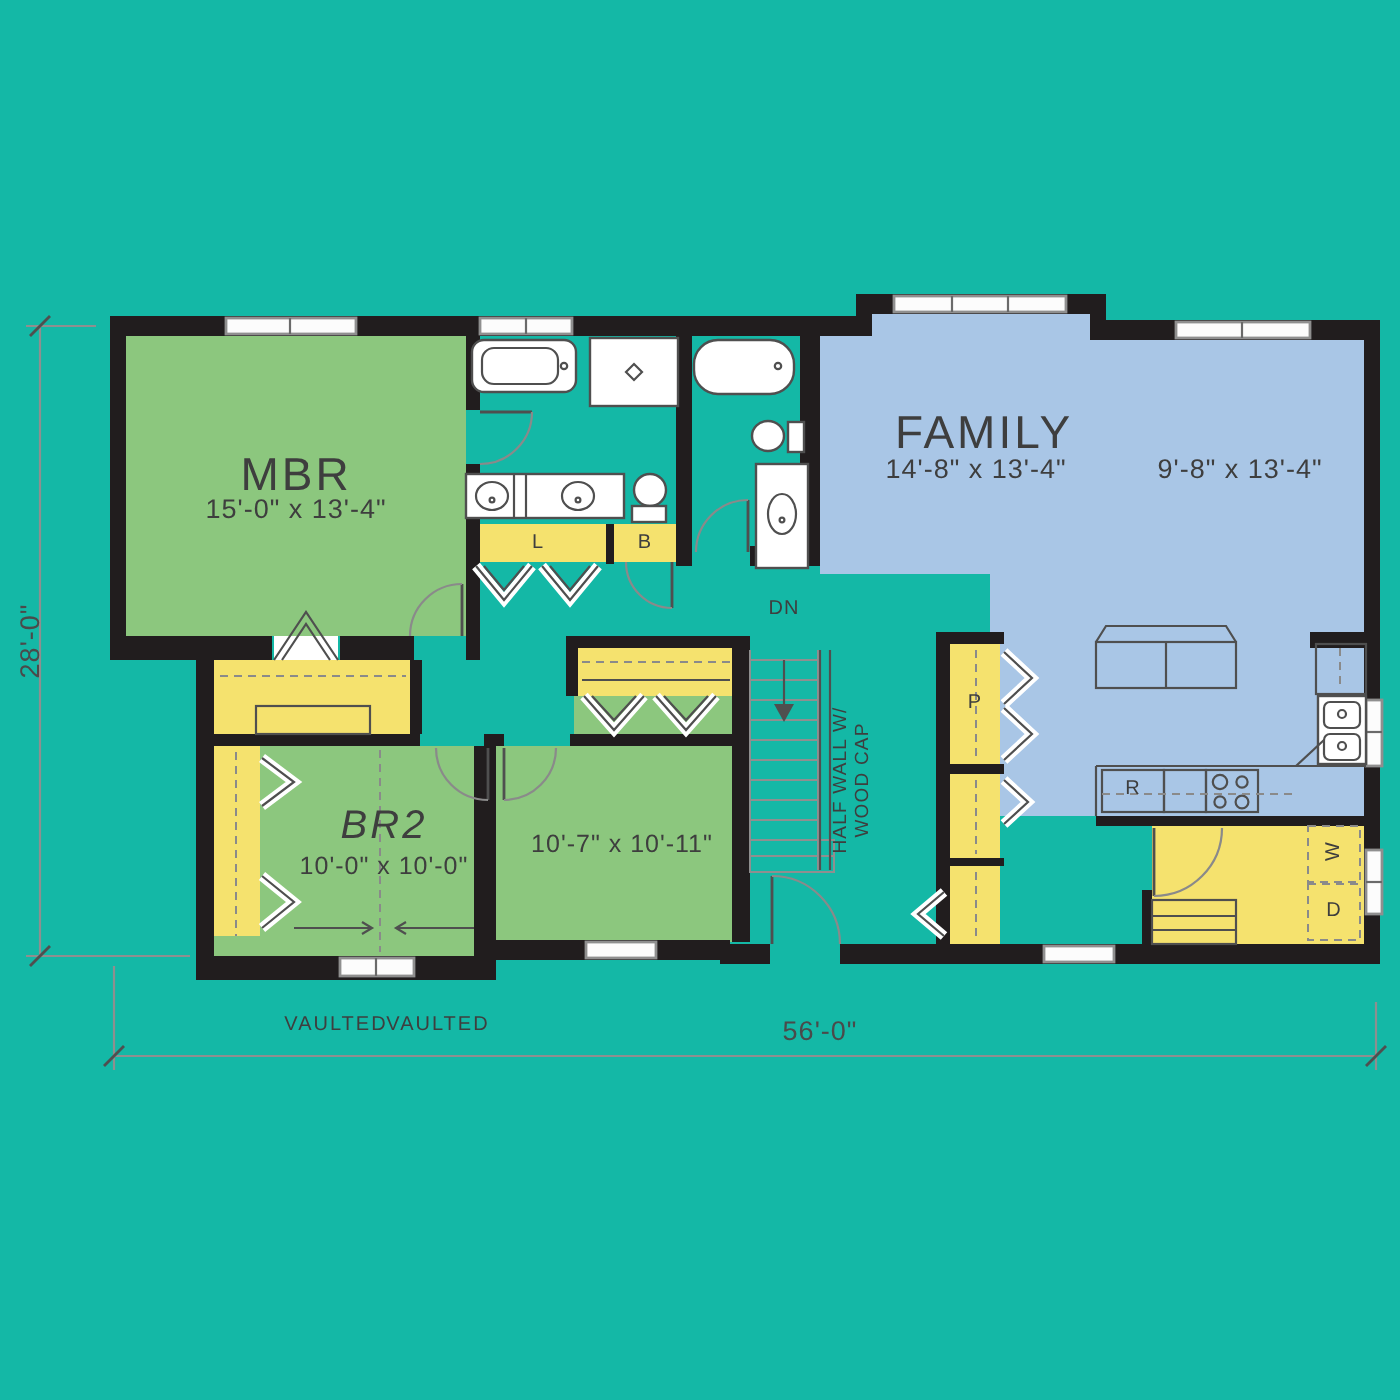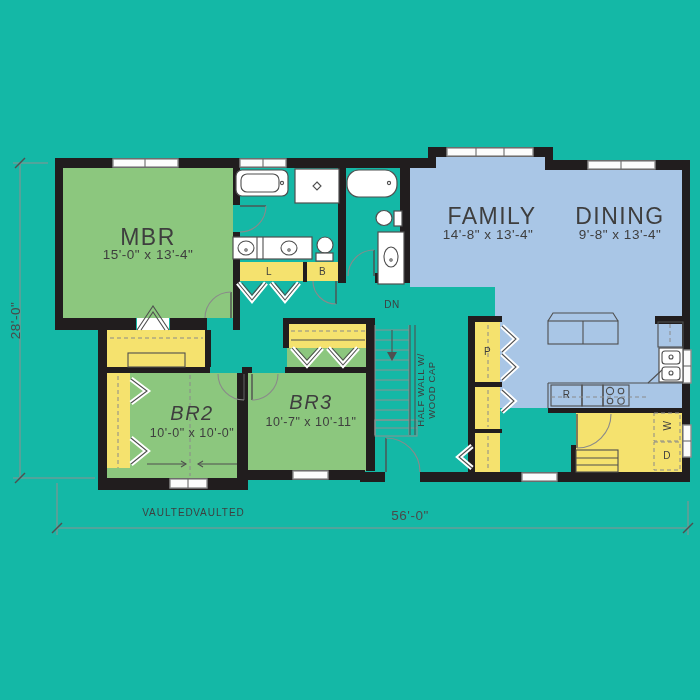--- a/index.html
+++ b/index.html
@@ -321,27 +321,25 @@
       <line class="leaf" x1="683" y1="533" x2="693" y2="523"></line>
     </g>
   </svg>
 
   <div class="lbl room-name" style="left:63px;top:224px;width:170px;">MBR</div>
   <div class="lbl room-dims" style="left:63px;top:247px;width:170px;">15'-0" x 13'-4"</div>
 
   <div class="lbl room-name" style="left:412px;top:203px;width:160px;">FAMILY</div>
   <div class="lbl room-dims" style="left:408px;top:227px;width:160px;">14'-8" x 13'-4"</div>
 
-  <div class="lbl room-name" style="left:552px;top:203px;width:136px;">DINING</div>
   <div class="lbl room-dims" style="left:552px;top:227px;width:136px;">9'-8" x 13'-4"</div>
 
   <div class="lbl room-name-sm" style="left:132px;top:402px;width:120px;">BR2</div>
   <div class="lbl room-dims" style="left:132px;top:426px;width:120px;font-size:12.5px;">10'-0" x 10'-0"</div>
 
-  <div class="lbl room-name-sm" style="left:251px;top:391px;width:120px;">BR3</div>
   <div class="lbl room-dims" style="left:251px;top:415px;width:120px;font-size:12.5px;">10'-7" x 10'-11"</div>
 
   <div class="lbl vaulted" style="left:138px;top:467px;width:60px;">VAULTED</div>
   <div class="lbl vaulted" style="left:189px;top:467px;width:60px;">VAULTED</div>
 
   <div class="lbl tiny" style="left:235px;top:266px;width:68px;">L</div>
   <div class="lbl tiny" style="left:307px;top:266px;width:31px;">B</div>
   <div class="lbl tiny" style="left:475px;top:346px;width:25px;">P</div>
   <div class="lbl tiny" style="left:551px;top:389px;width:31px;">R</div>
   <div class="lbl tiny" style="left:654px;top:420px;width:26px;transform:rotate(-90deg);">W</div>

